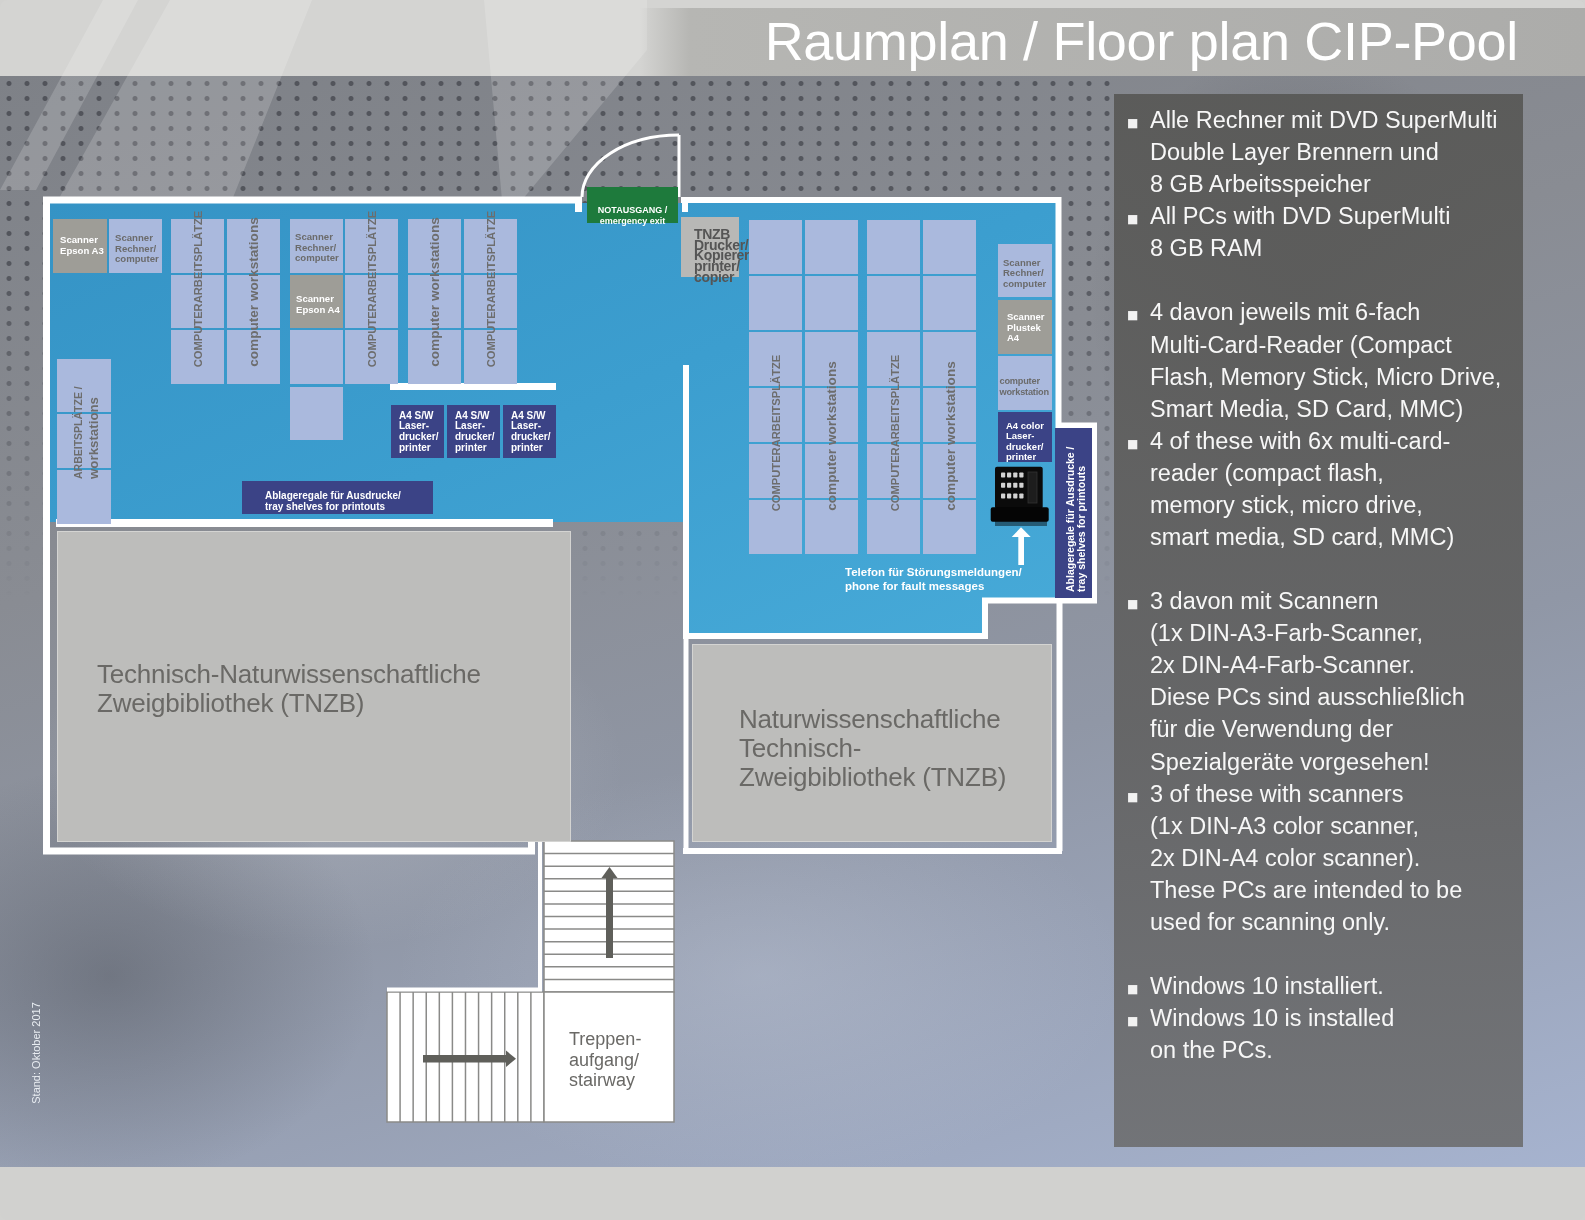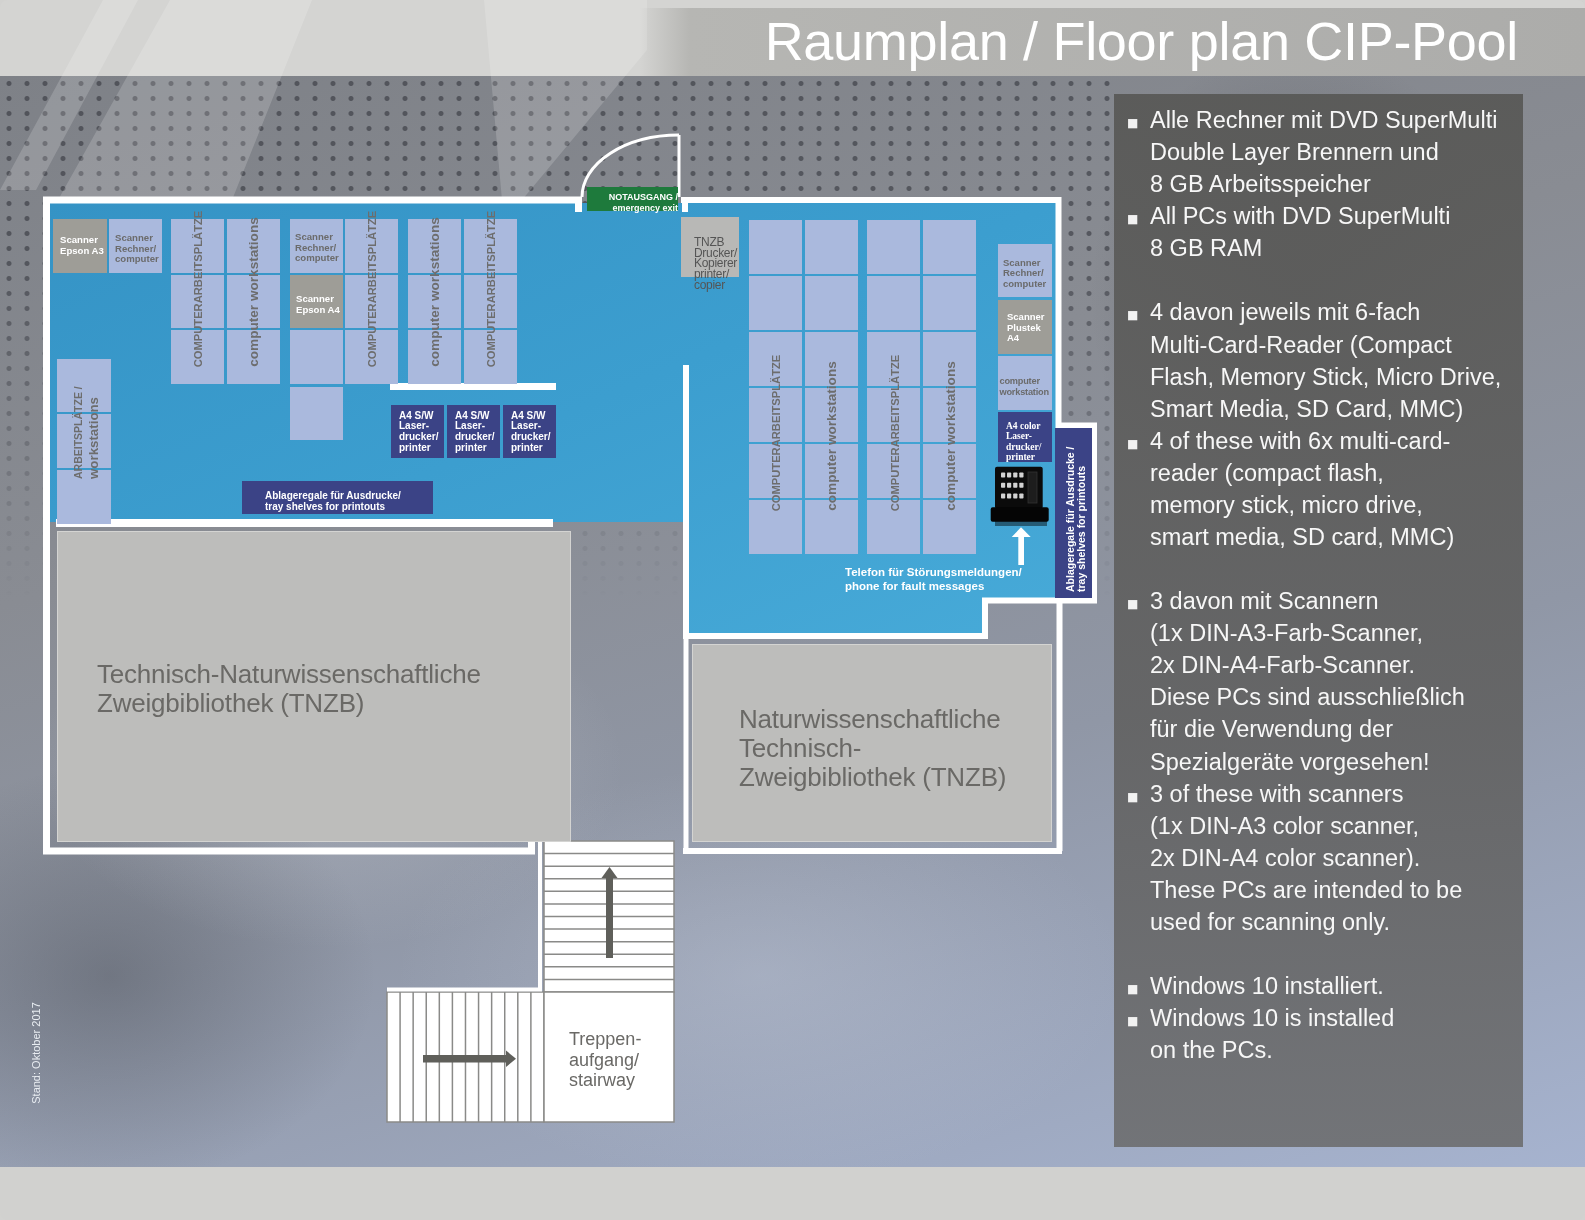--- a/index.html
+++ b/index.html
@@ -56,41 +56,41 @@
   }
   .vlabel.caps { font-size: 11.2px; line-height: 12px; }
   .vlabel.lower { font-size: 13.6px; line-height: 14px; }
   .vstart {
     position: absolute; transform-origin: 0 0; transform: rotate(-90deg);
     white-space: nowrap; font-weight: bold; text-align: left;
   }
   .vstart span { display: block; }
 
   .exit-sign {
-    left: 587px; top: 187px; width: 91px; height: 24px; background: var(--exit_green);
-    color: #fff; font-weight: bold; font-size: 9px; line-height: 10.5px; text-align: right;
-    padding-top: 5px; box-sizing: border-box;
+    left: 587px; top: 187px; width: 91px; height: 36px; background: var(--exit_green);
+    color: #fff; font-weight: bold; font-size: 9px; line-height: 10.5px; text-align: center;
+    padding-top: 18px; box-sizing: border-box;
   }
   .exit-sign span { display: block; }
 
   .library {
     position: absolute; background: var(--library_gray);
     border: 1px solid rgba(255,255,255,.35); box-sizing: border-box;
   }
   .library .txtlines {
     position: absolute; font-size: 26px; line-height: 29.3px; color: #6a6966; white-space: nowrap;
     letter-spacing: -0.2px;
   }
 
   .copier-box {
     left: 681px; top: 217px; width: 58px; height: 60px; background: #b8b8b6;
   }
   .copier-box .txtlines {
-    position: absolute; left: 13px; top: 20px; font-size: 12px; line-height: 10.7px;
-    color: #555; white-space: nowrap; letter-spacing: -0.3px;
+    position: absolute; left: 13px; top: 12px; font-size: 14px; line-height: 10.7px;
+    color: #555; white-space: nowrap; letter-spacing: -0.3px; font-weight: bold;
   }
 
   .shelf-left {
     left: 242px; top: 481px; width: 191px; height: 33px; background: var(--printer_navy);
   }
   .shelf-left .lbl { position: absolute; left: 23px; top: 9px; font-size: 10px; line-height: 11px; color: #fff; }
 
   .shelf-right { left: 1055px; top: 428px; width: 37px; height: 170px; background: var(--printer_navy); }
 
   .phone-note {
@@ -393,21 +393,21 @@
       <span>A4</span>
     </div>
   </div>
   <div class="desk" style="left:998px;top:344px;width:54px;height:54px;">
     <div class="lbl" style="position:absolute;left:1.5px;top:20px;font-size:9.2px;line-height:11px;letter-spacing:-0.2px;">
       <span>computer</span>
       <span>workstation</span>
     </div>
   </div>
   <div class="desk navy" style="left:998px;top:400px;width:54px;height:50px;">
-    <div class="lbl white" style="position:absolute;left:8px;top:8.5px;font-size:9.5px;line-height:10.5px;font-family:Liberation Serif, serif;">
+    <div class="lbl white" style="position:absolute;left:8px;top:8.5px;font-size:9.5px;line-height:10.5px;">
       <span>A4 color</span>
       <span>Laser-</span>
       <span>drucker/</span>
       <span>printer</span>
     </div>
   </div>
 
   <div class="abs phone-note">
     <span>Telefon für Störungsmeldungen/</span>
     <span>phone for fault messages</span>

